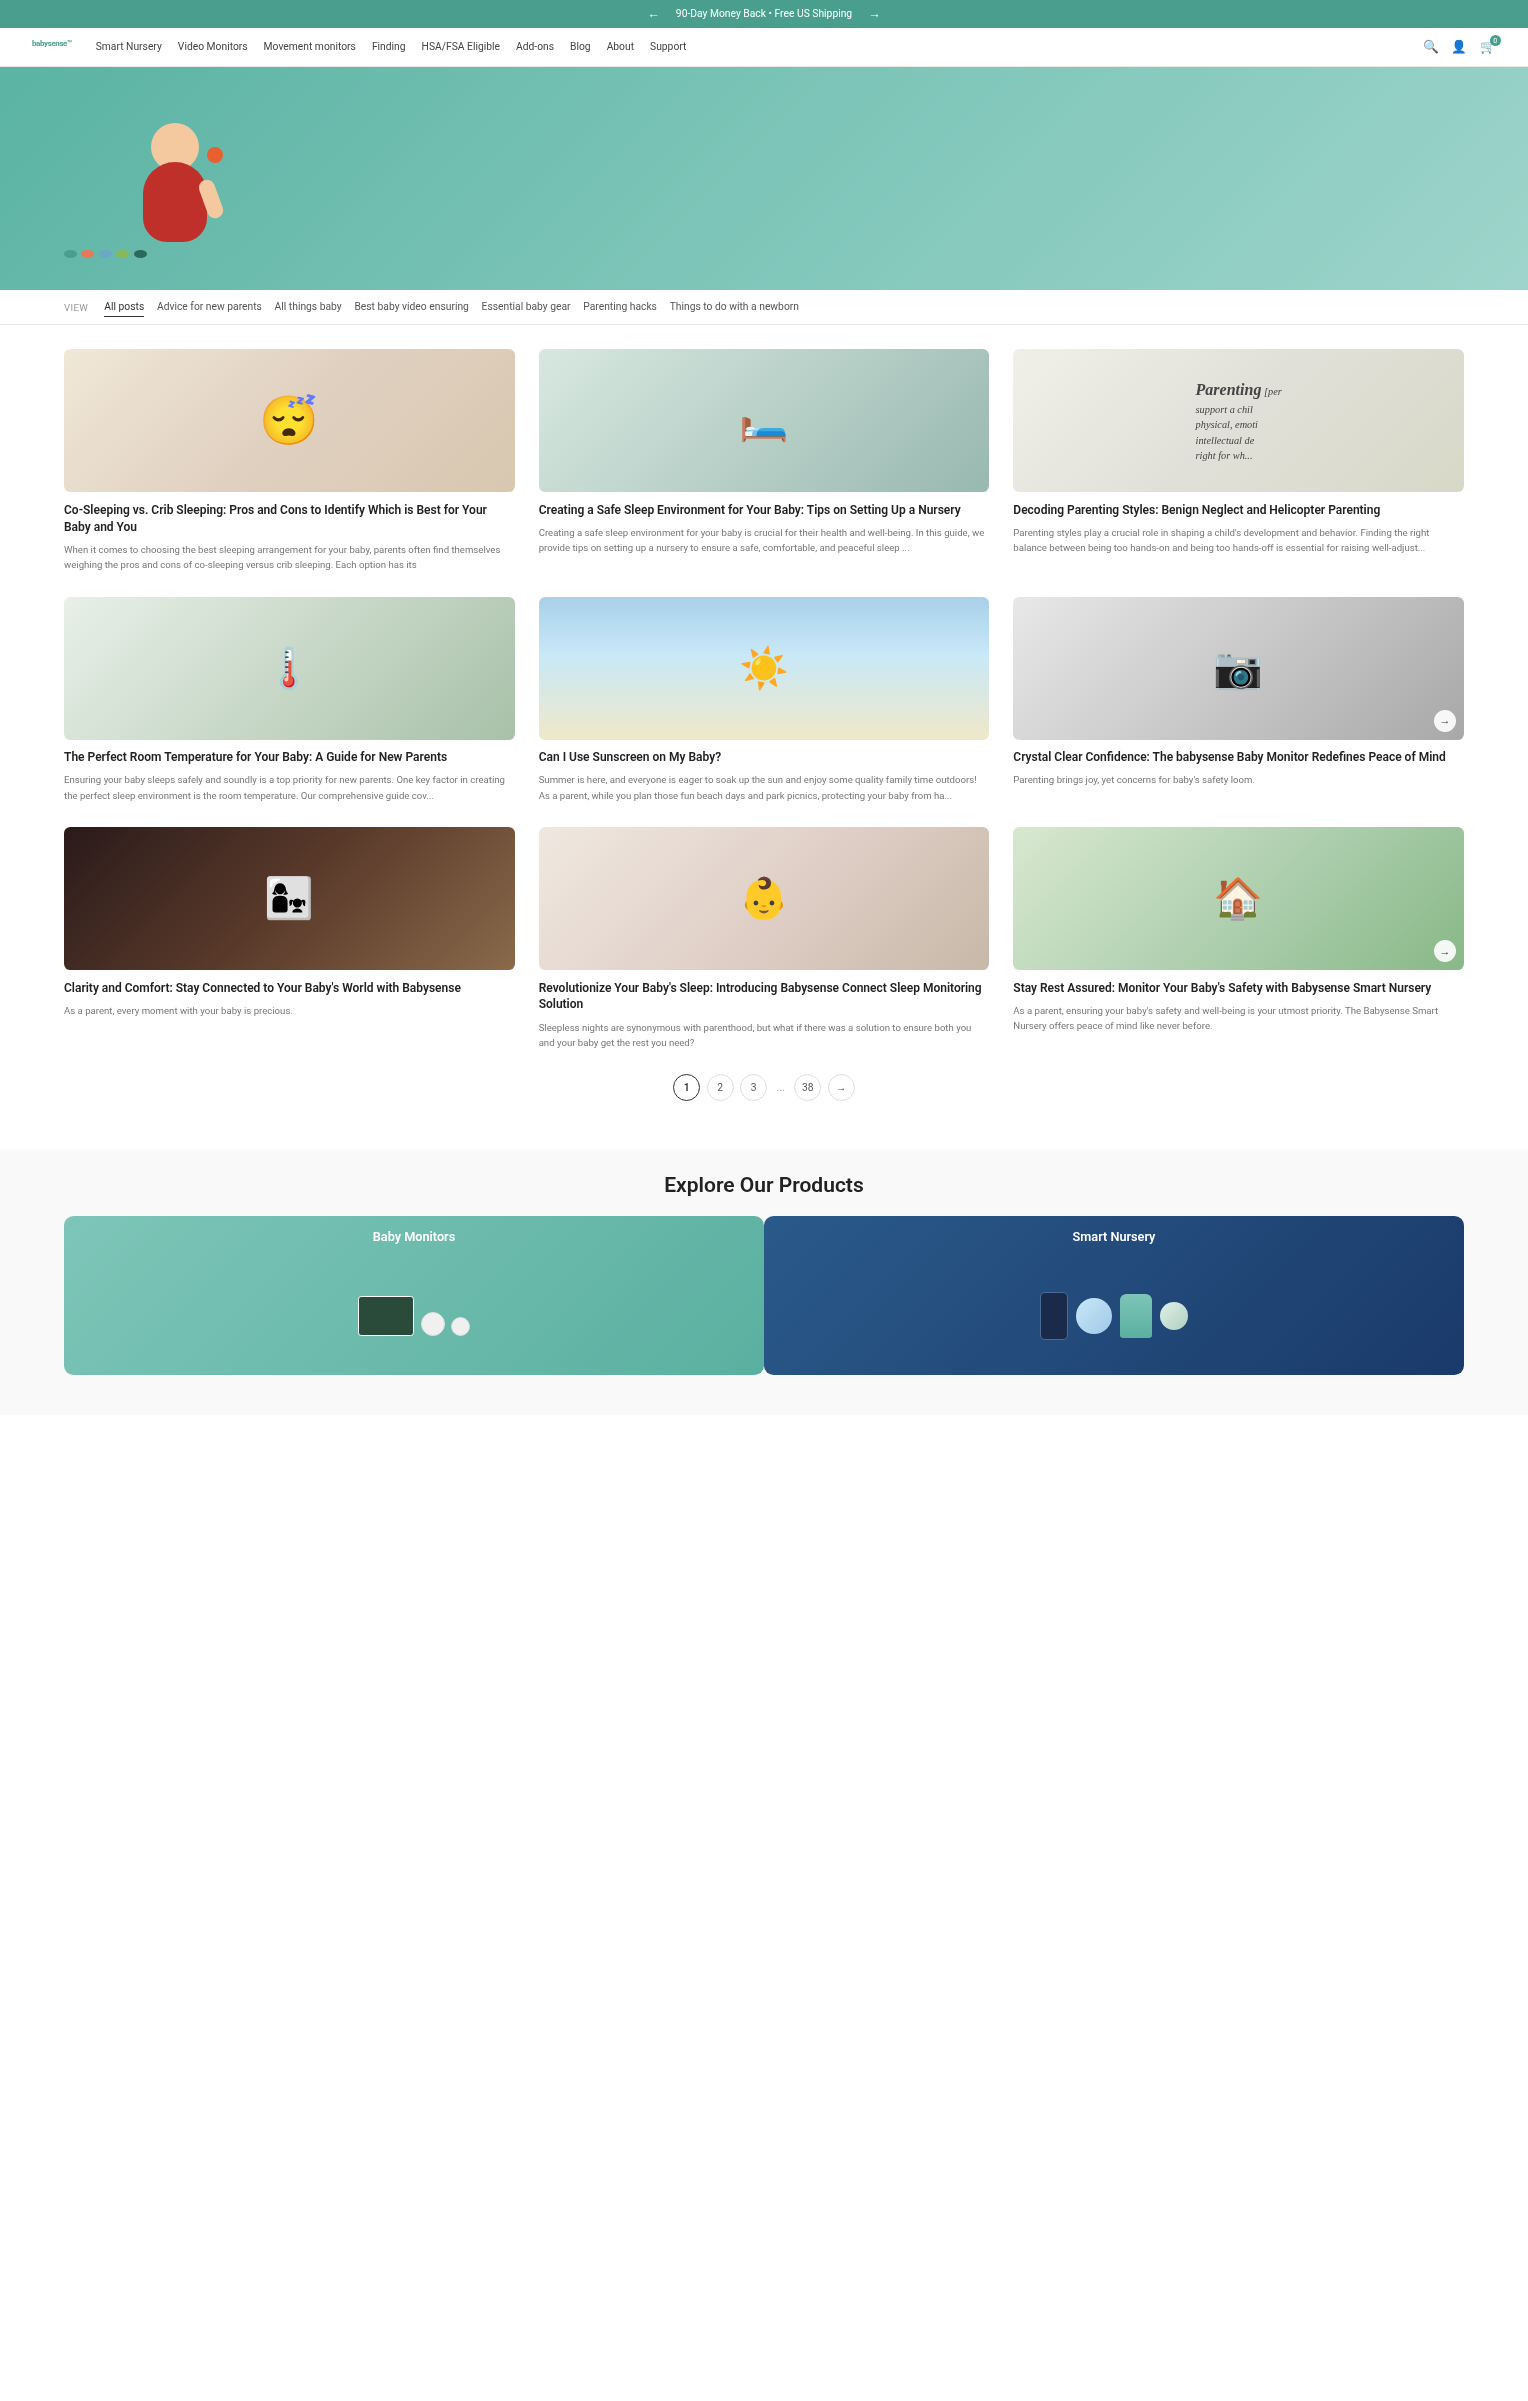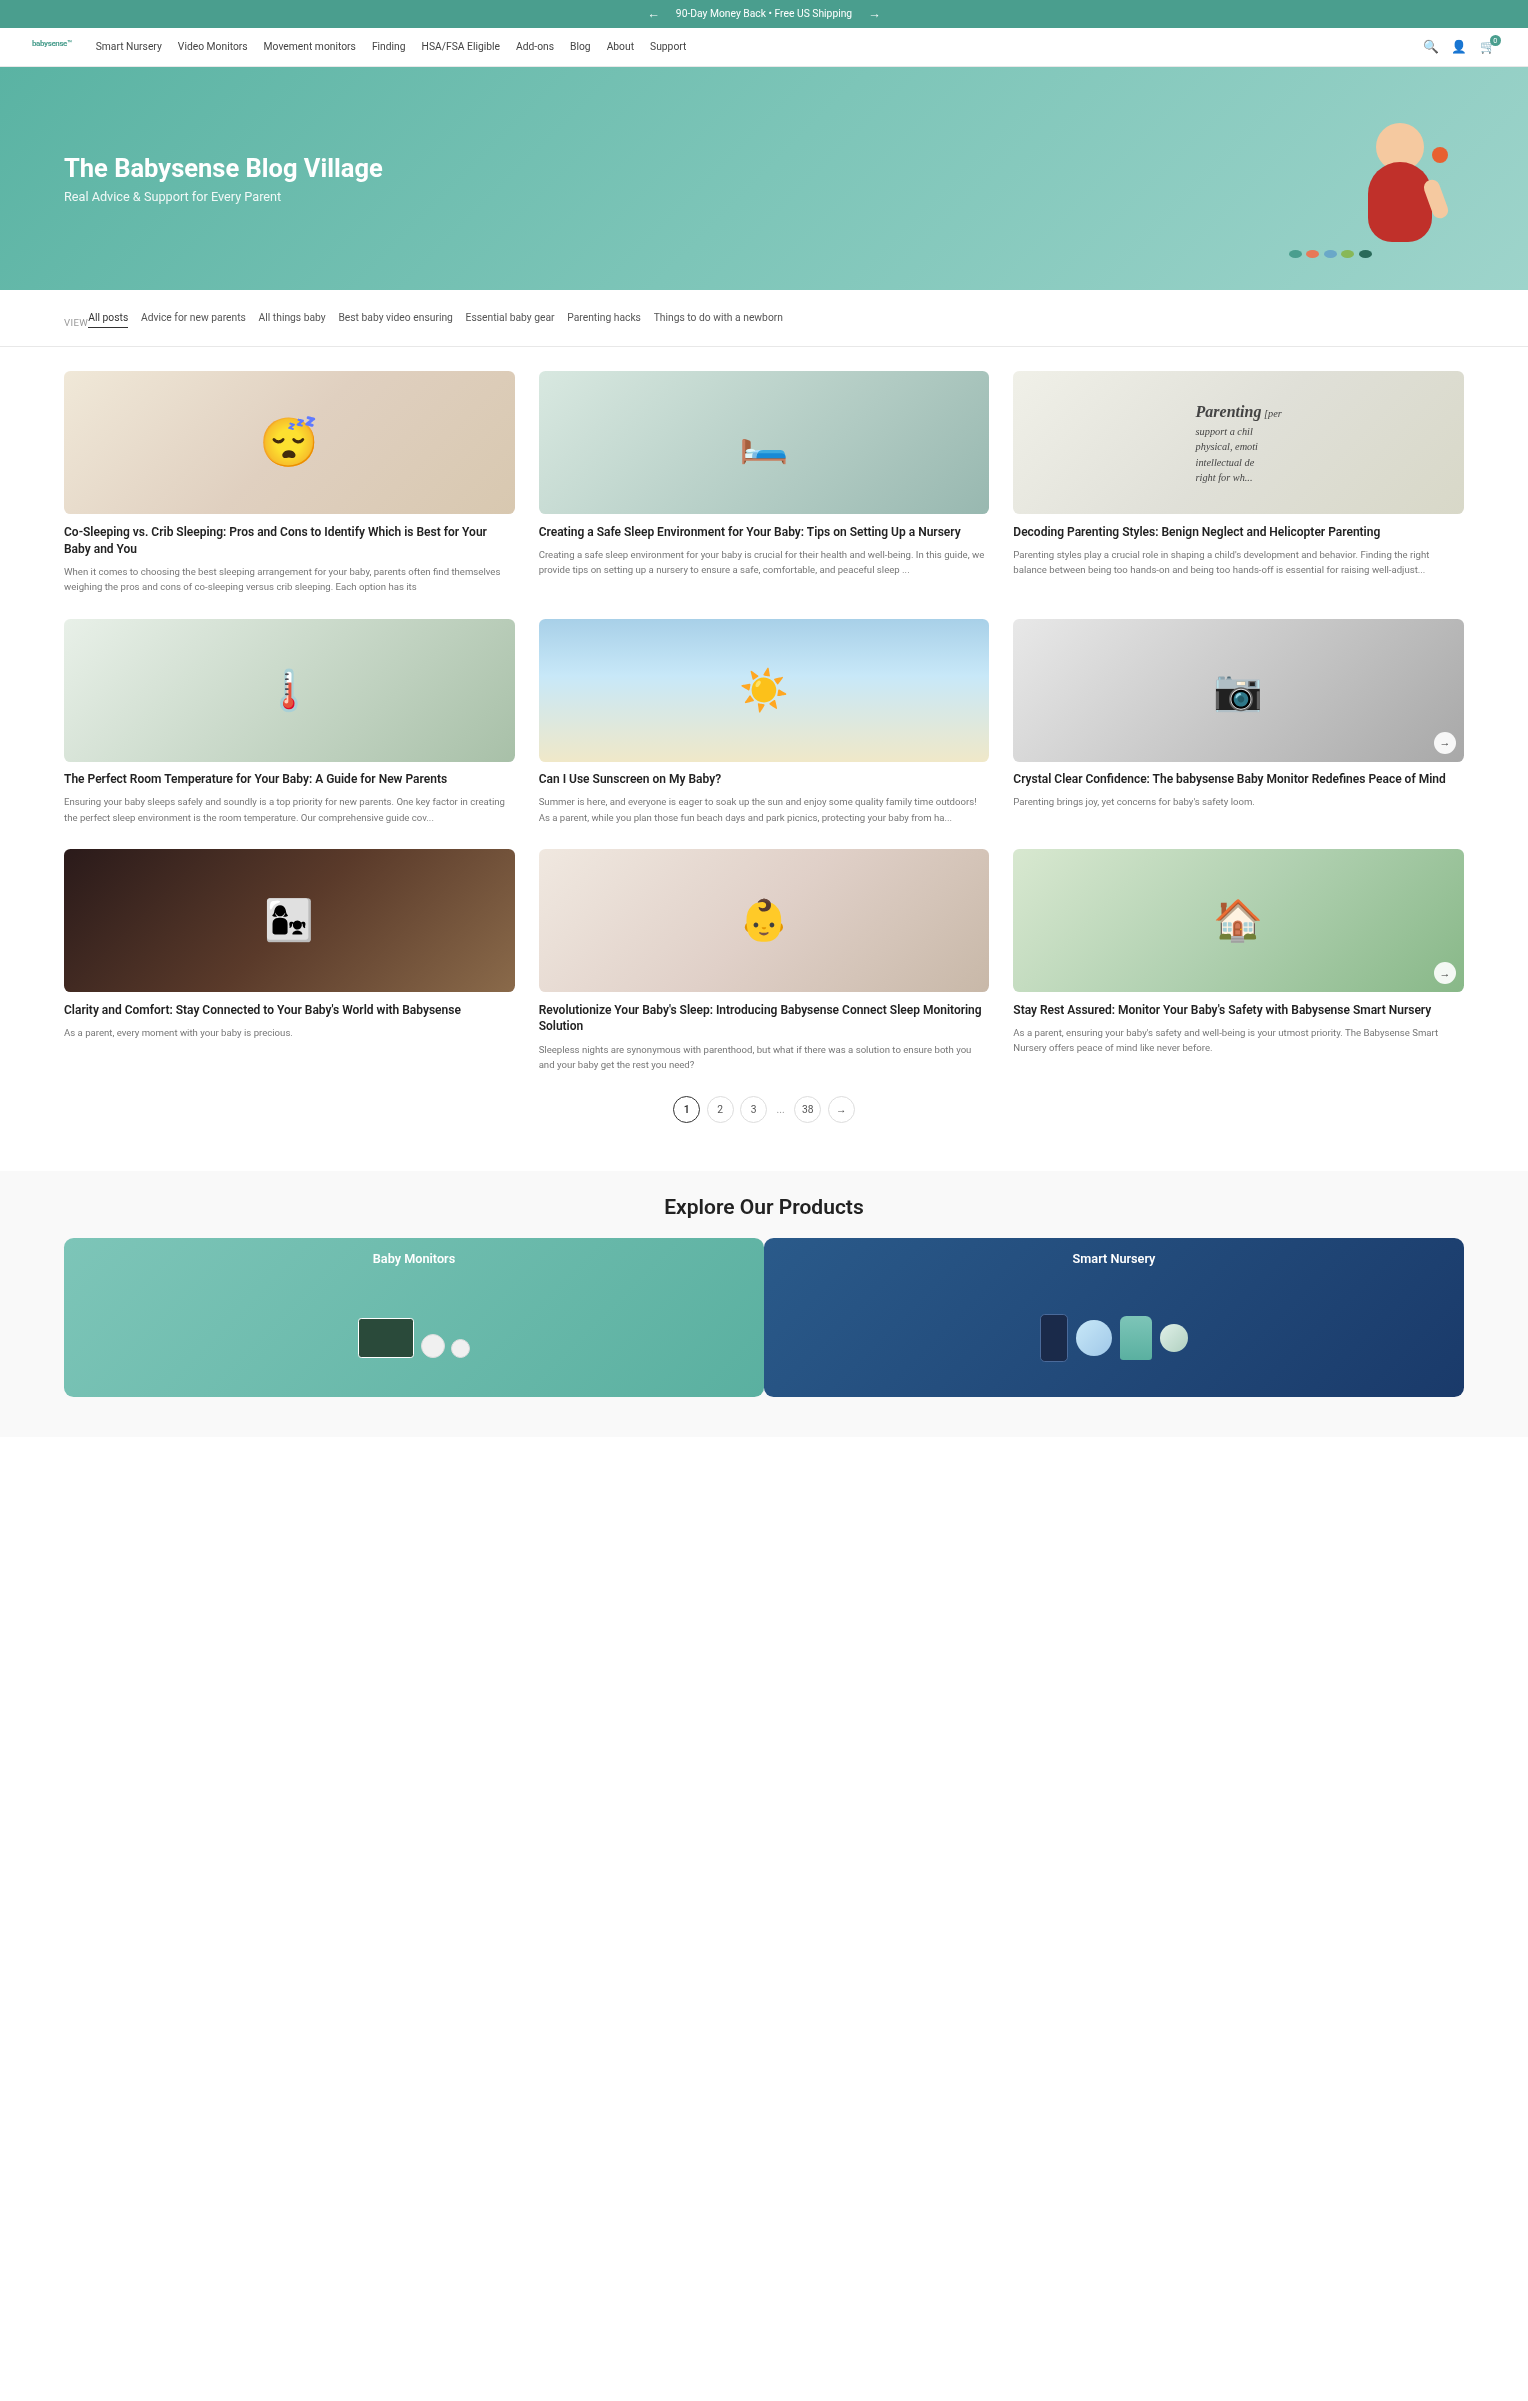--- a/index.html
+++ b/index.html
@@ -91,23 +91,24 @@
       margin-bottom: 6.4px;
     }
     .hero-text p {
       font-size: 12.7px;
       color: rgba(255,255,255,0.9);
     }
 
     
     .filter-bar {
       border-bottom: 0.8px solid #e8e8e8;
-      padding: 18px 64px;
-      display: flex;
-      align-items: flex-end;
+      padding: 7px 64px;
+      display: flex;
+      align-items: center;
+      gap: 16px;
     }
     .filter-bar .view-label {
       font-size: 9.6px;
       color: #999;
       text-transform: uppercase;
       letter-spacing: 0.4px;
     }
     .filter-tags {
       display: flex;
       gap: 12.7px;
@@ -459,24 +460,20 @@
   <div class="nav-icons">
     <span>🔍</span>
     <span>👤</span>
     <span class="cart-badge">
       🛒<span class="badge">0</span>
     </span>
   </div>
 </nav>
 
 <div class="hero">
-  <div class="hero-text">
-    <h1>The Babysense Blog Village</h1>
-    <p>Real Advice &amp; Support for Every Parent</p>
-  </div>
   <div class="hero-illustration">
     <div class="baby-figure">
       <div class="baby-head"></div>
       <div class="baby-body"></div>
       <div class="baby-arm"></div>
       <div class="toy-ball"></div>
     </div>
     <div class="toys-bottom">
       <div class="toy-item" style="background:#4a9e8e;"></div>
       <div class="toy-item" style="background:#e87858;"></div>

